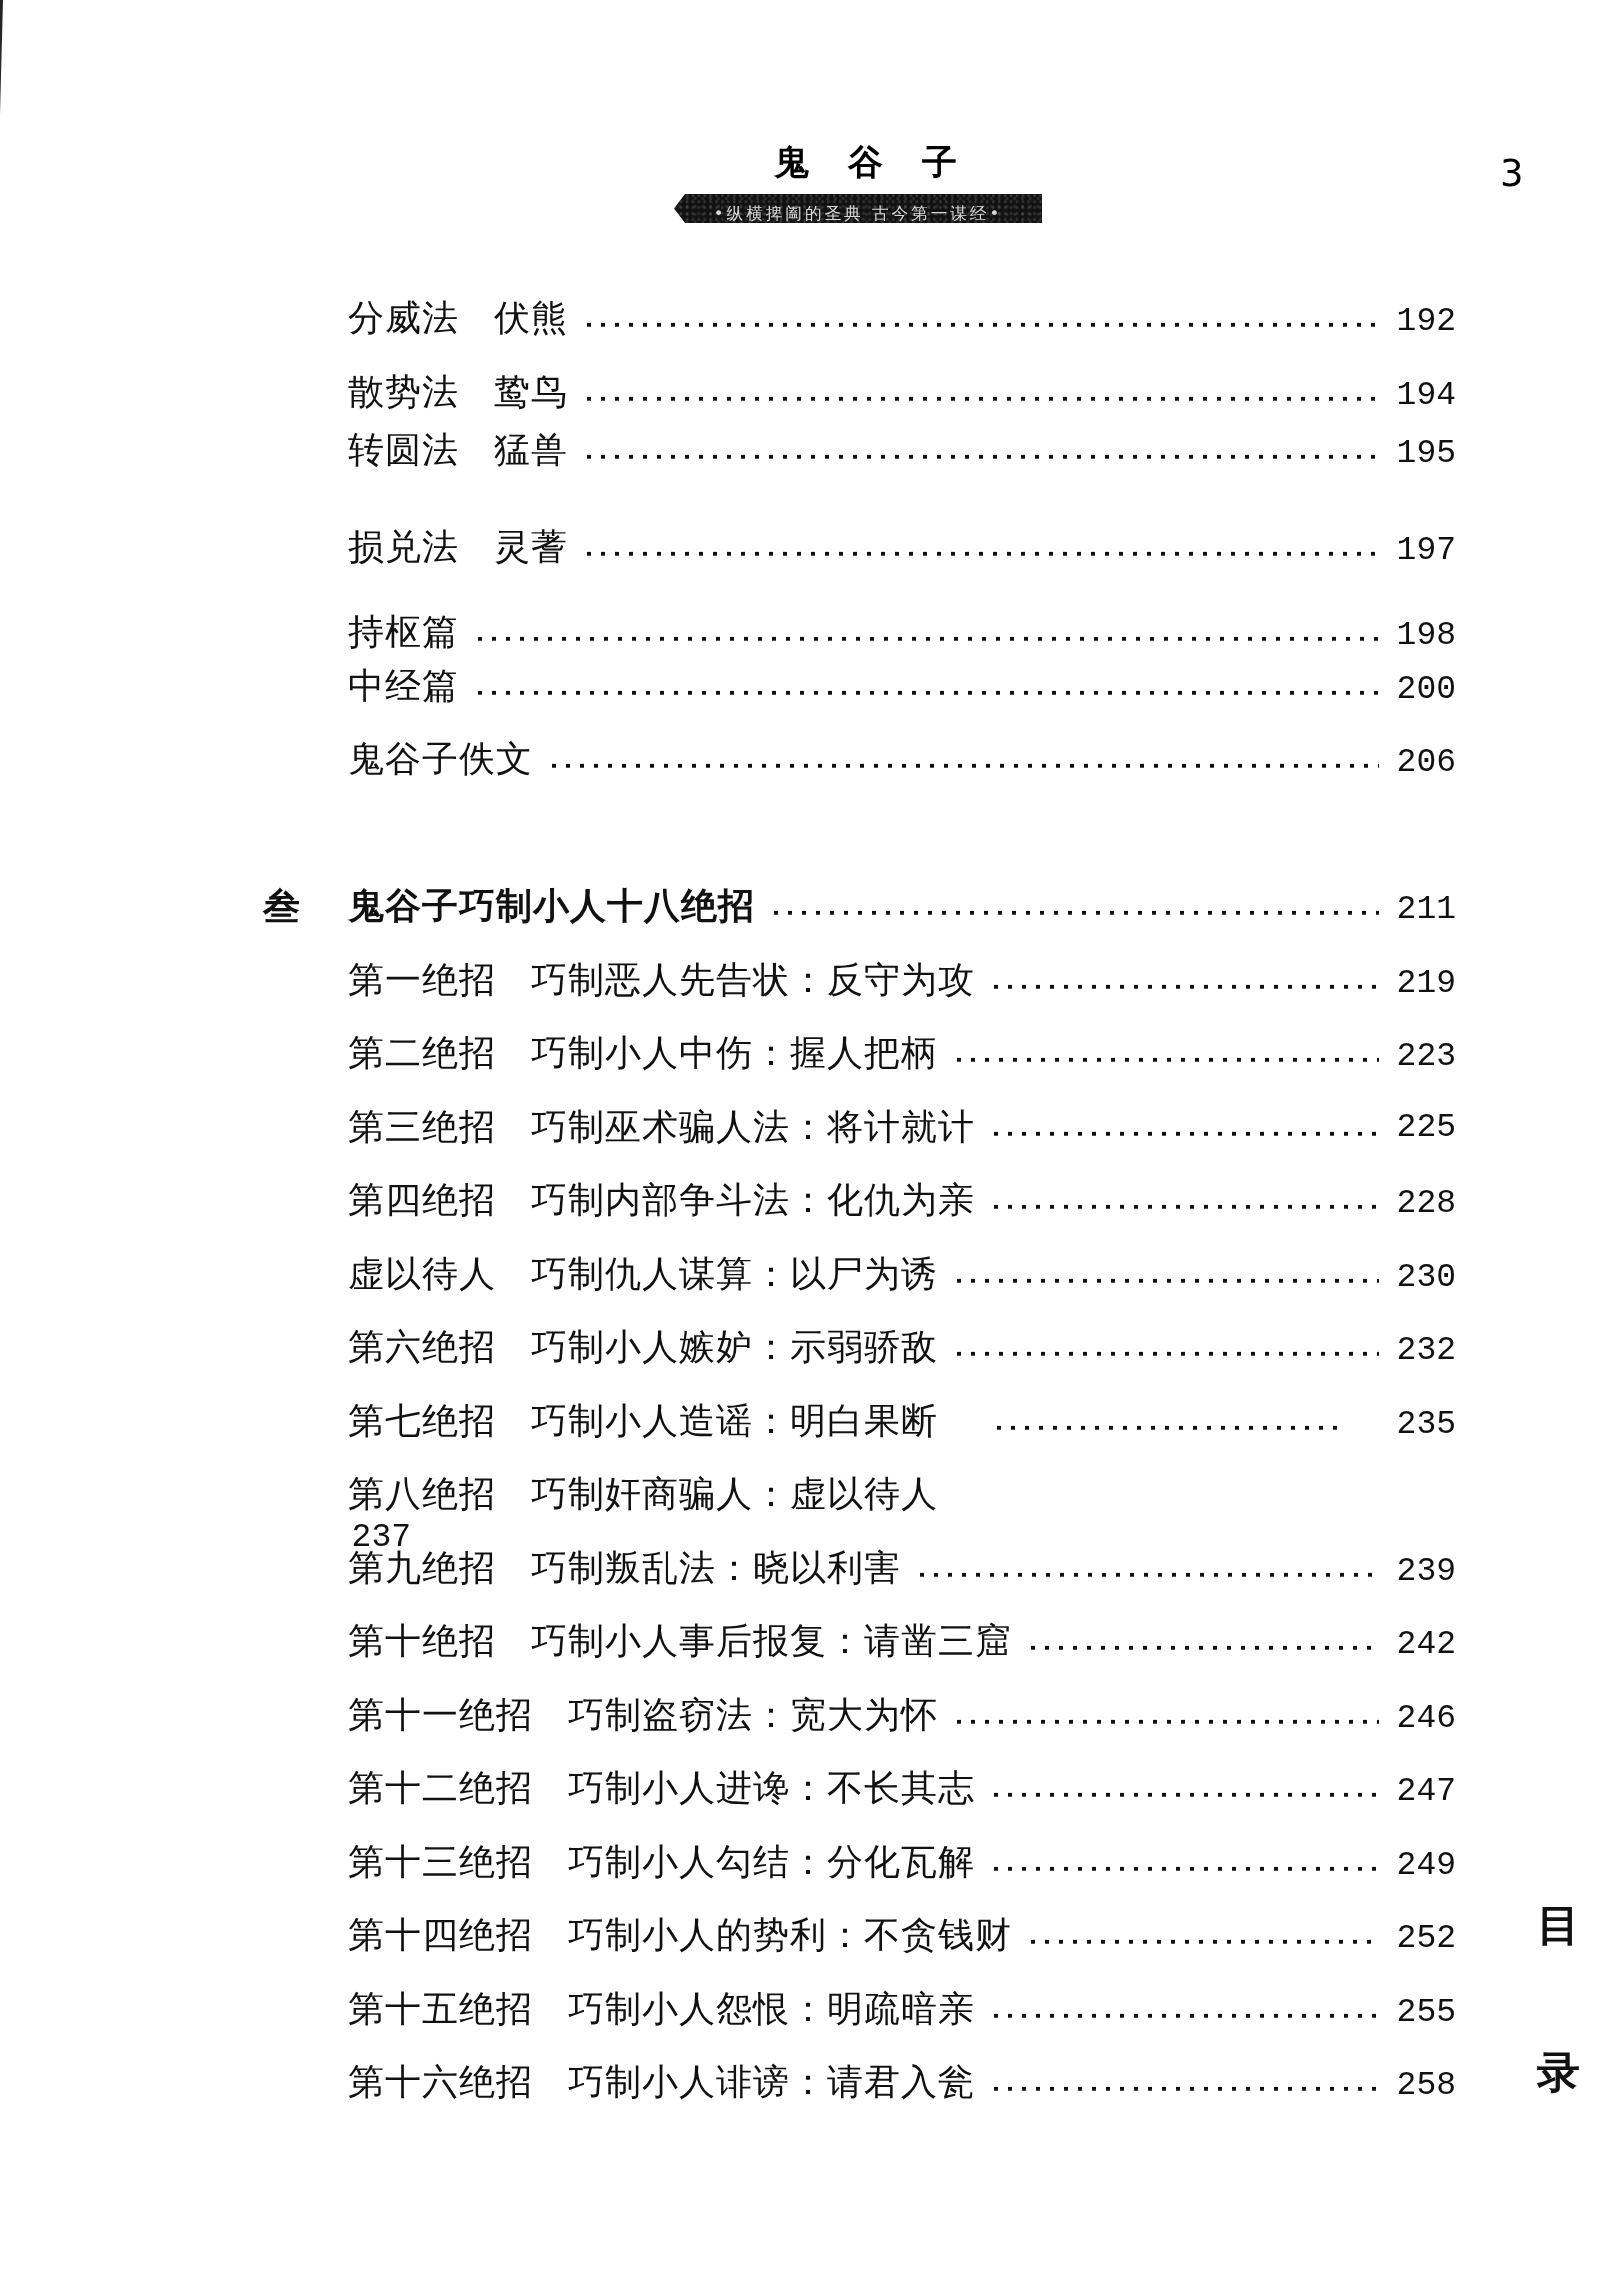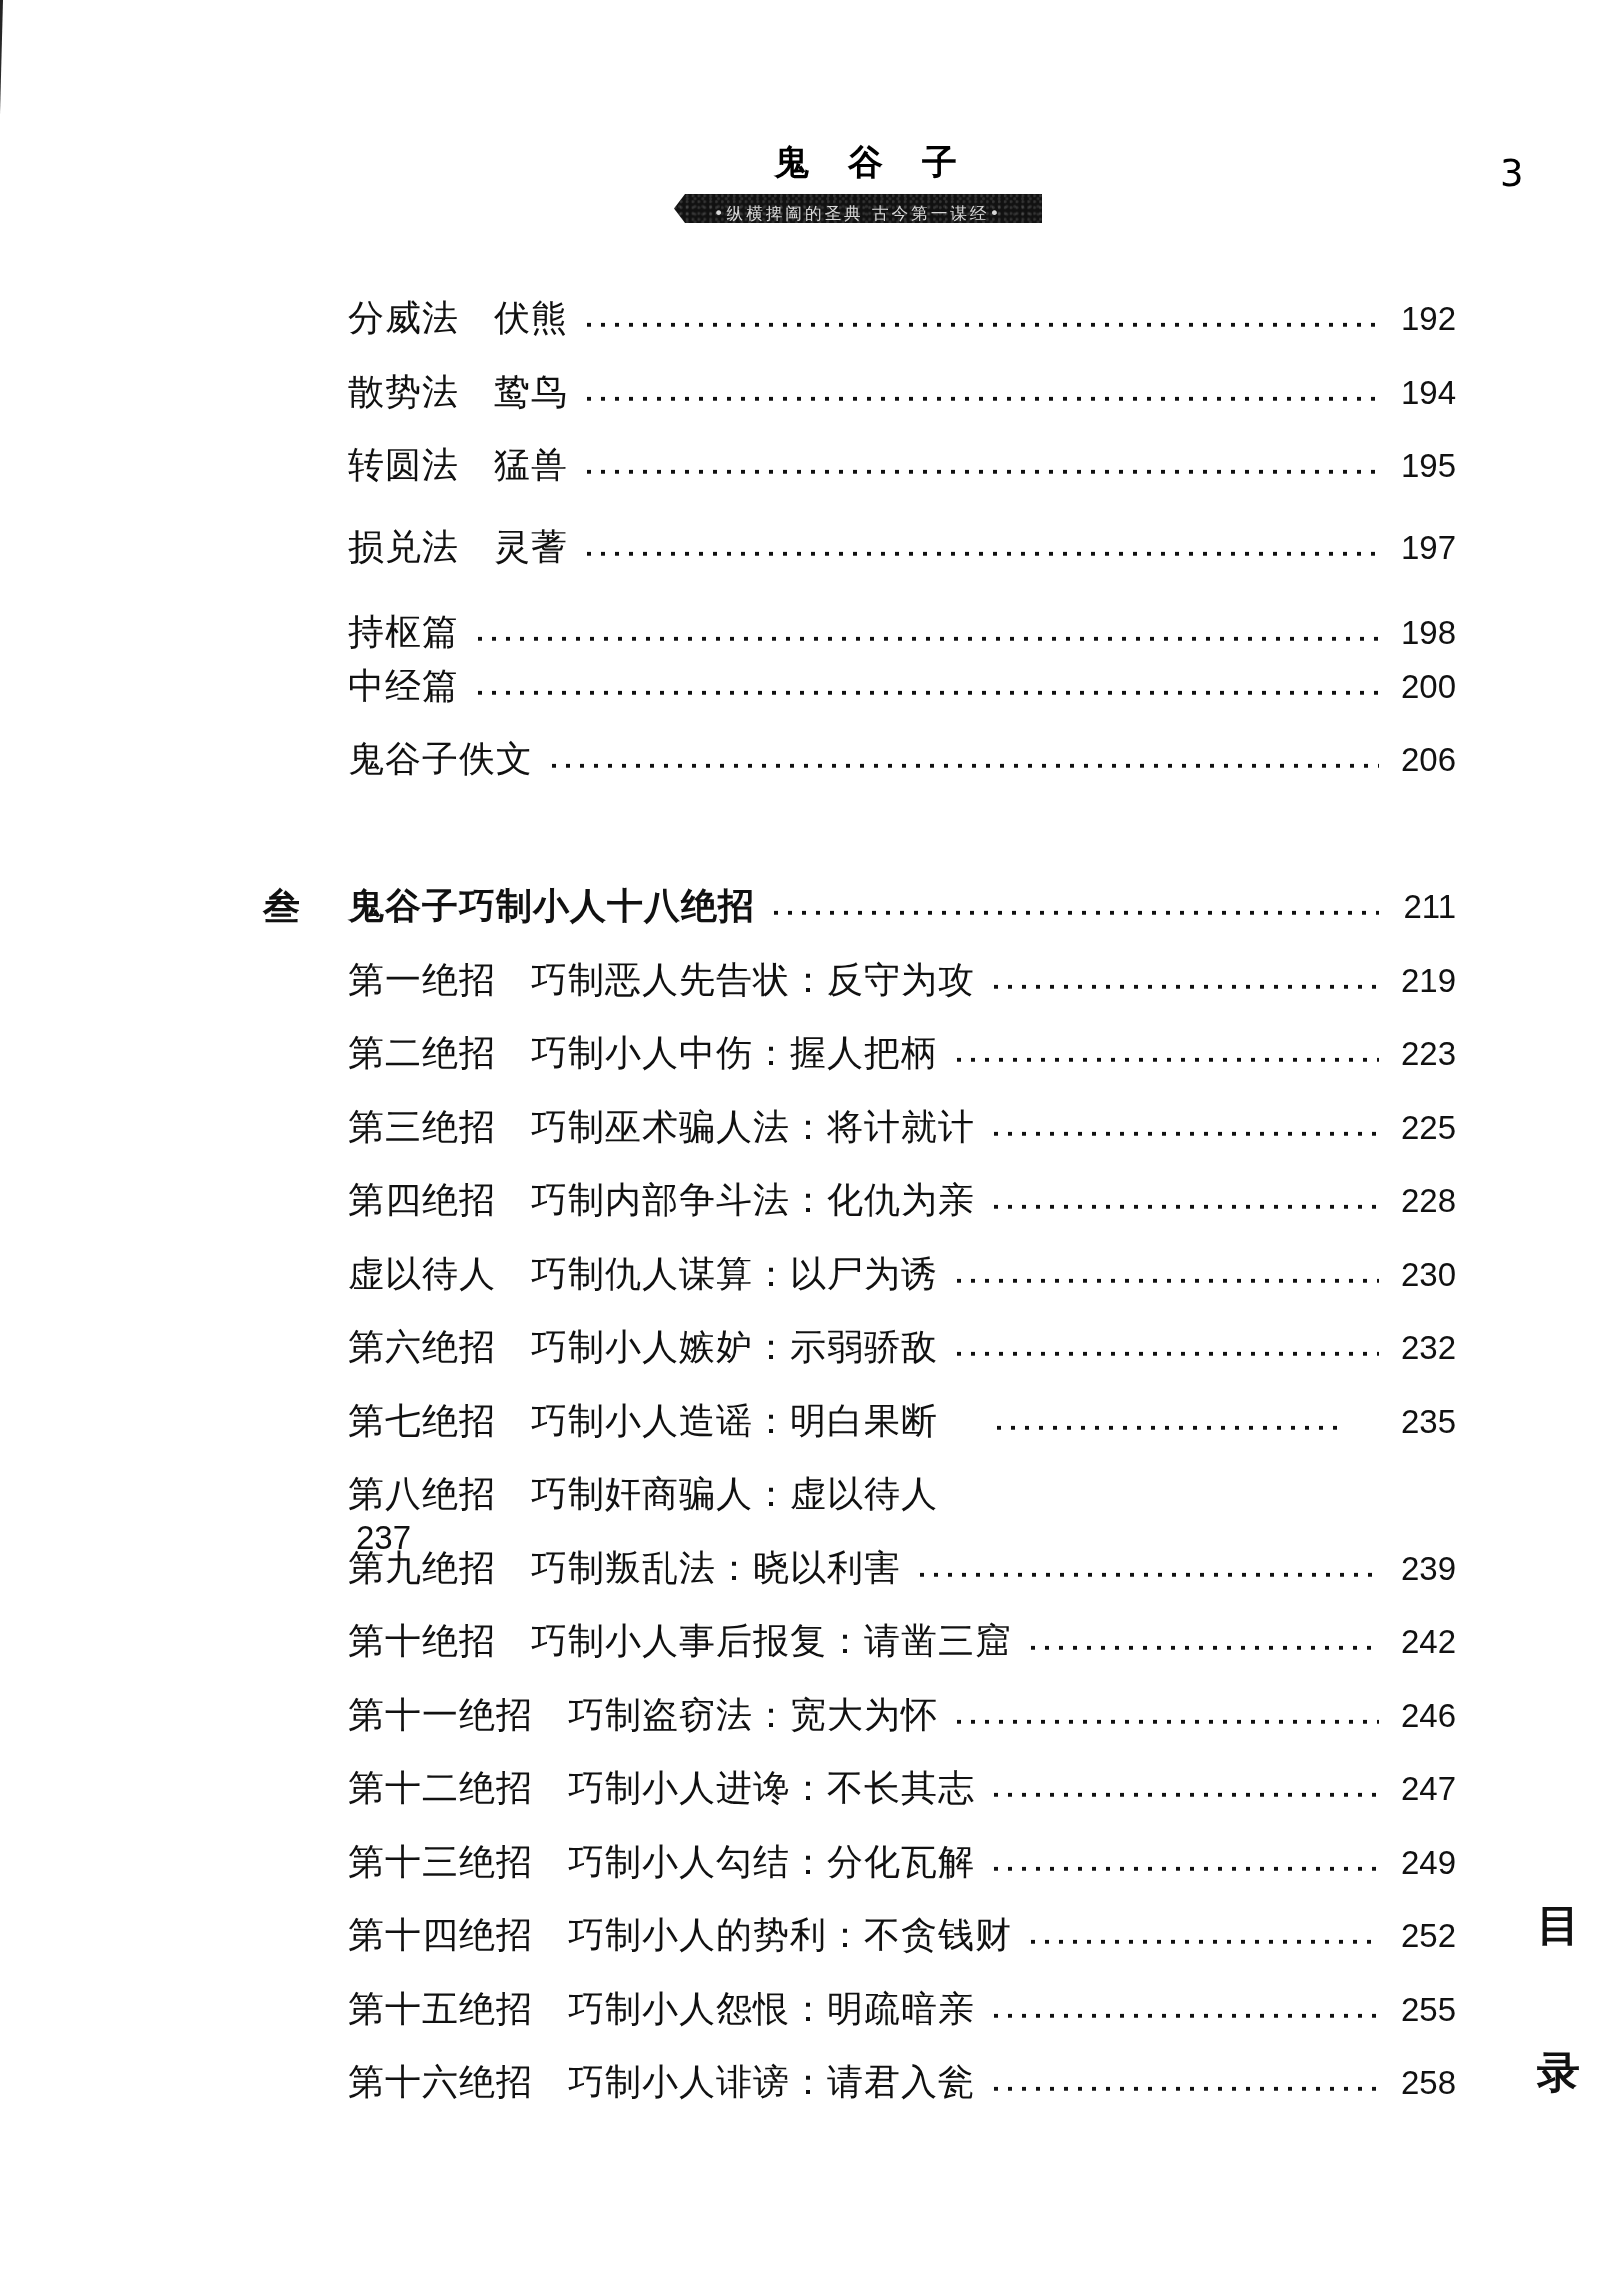--- a/index.html
+++ b/index.html
@@ -85,21 +85,21 @@
       height: 5.9px;
       align-self: center;
       background-image: radial-gradient(circle, #111 2.2px, transparent 2.5px);
       background-size: 14px 5.9px;
       background-repeat: repeat-x;
       background-position: left center;
       transform: translateY(5.9px);
     }
     .toc-entry .page {
       flex: 0 0 auto;
-      font-family: Liberation Sans, sans-serif;
+      font-family: Liberation Mono, monospace;
       font-size: 33px;
       width: 63px;
       text-align: right;
     }
     .section-marker {
       position: absolute;
       left: 263px;
       top: 882px;
       font-size: 37px;
       font-weight: bold;
@@ -128,21 +128,21 @@
 <div class="toc-entry" style="left:348px;top:294px;width:1108px;">
   <span class="label"><span>分威法</span><span class="gap"></span><span>伏熊</span></span>
   <span class="leader"></span>
   <span class="page">192</span>
 </div>
 <div class="toc-entry" style="left:348px;top:368px;width:1108px;">
   <span class="label"><span>散势法</span><span class="gap"></span><span>鸷鸟</span></span>
   <span class="leader"></span>
   <span class="page">194</span>
 </div>
-<div class="toc-entry" style="left:348px;top:441px;width:1108px;">
+<div class="toc-entry" style="left:348px;top:426px;width:1108px;">
   <span class="label"><span>转圆法</span><span class="gap"></span><span>猛兽</span></span>
   <span class="leader"></span>
   <span class="page">195</span>
 </div>
 <div class="toc-entry" style="left:348px;top:523px;width:1108px;">
   <span class="label"><span>损兑法</span><span class="gap"></span><span>灵蓍</span></span>
   <span class="leader"></span>
   <span class="page">197</span>
 </div>
 <div class="toc-entry" style="left:348px;top:568px;width:1108px;margin-top:40px;">

